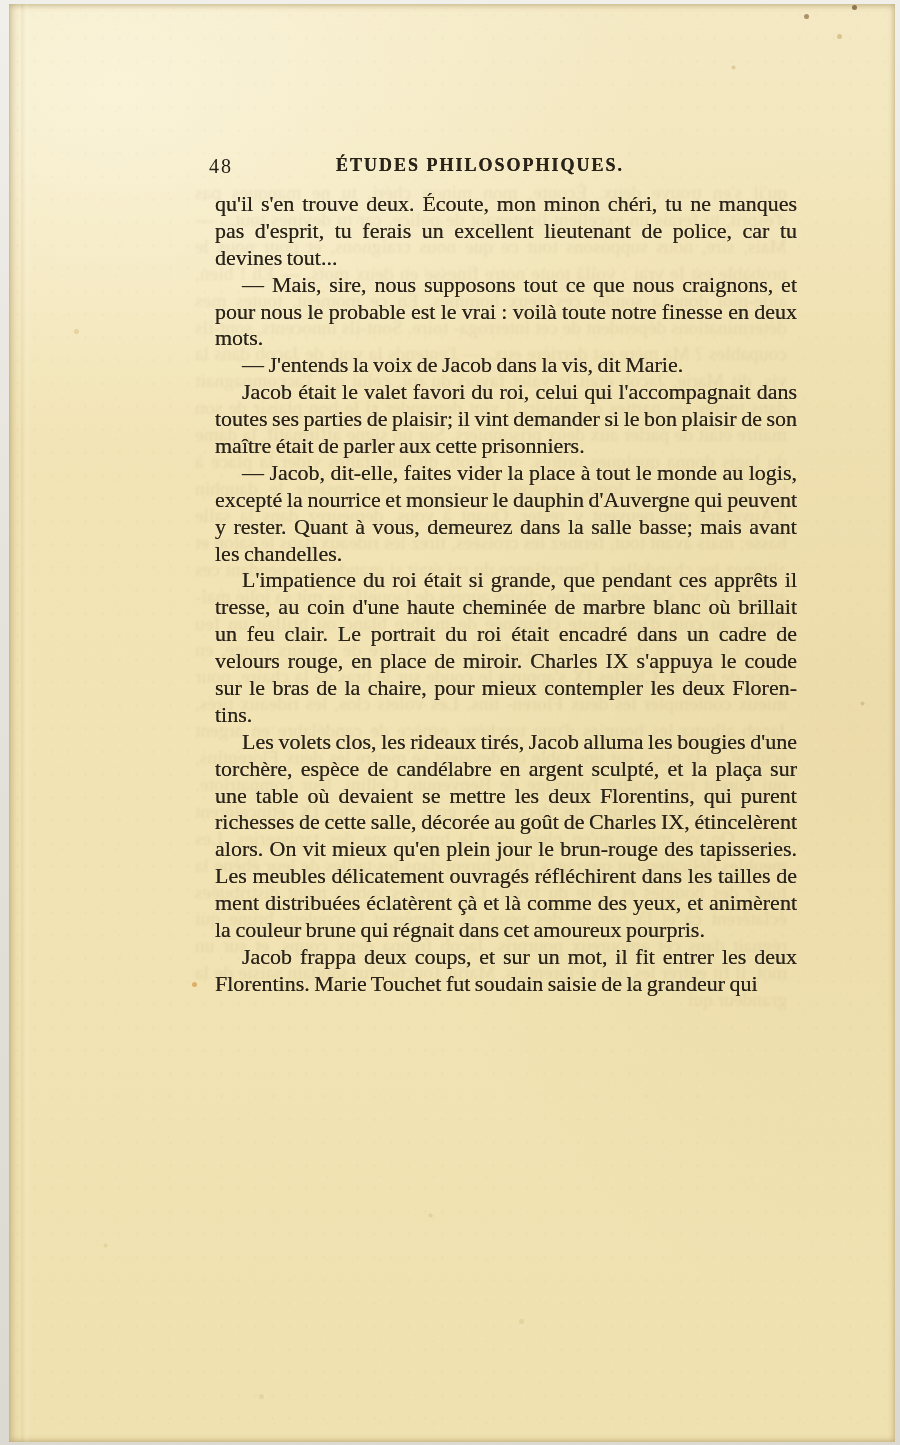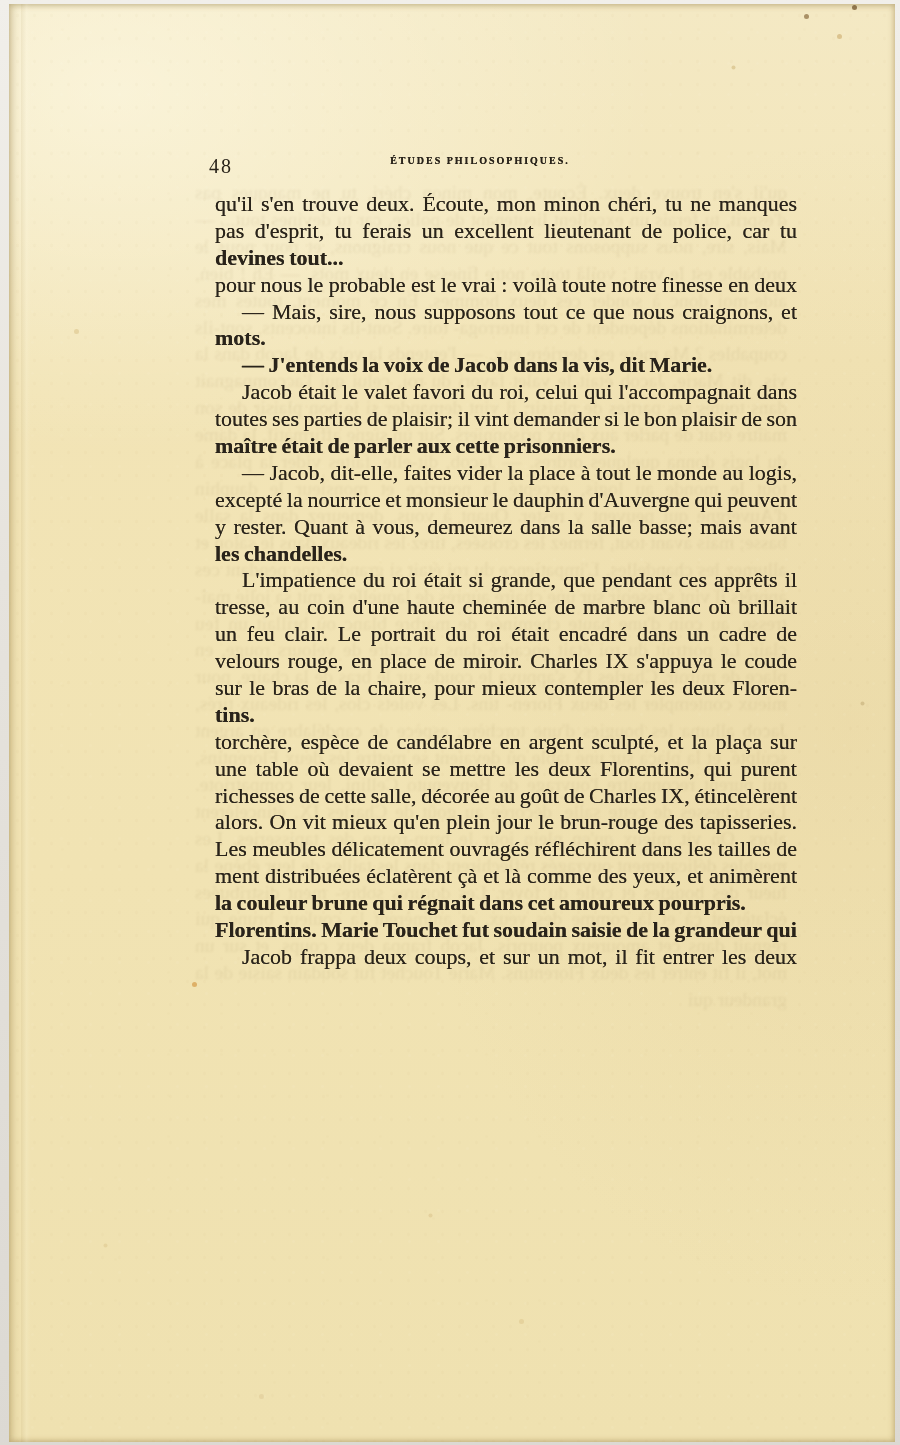--- a/index.html
+++ b/index.html
@@ -63,38 +63,38 @@
     margin-left: 10px;
   }
   .header-row { position: relative; height: 22px; }
   .pagenum {
     position: absolute; left: -6px; top: 0;
     font-size: 20px; letter-spacing: 2px;
   }
   .running-title {
     display: block; text-align: center;
     transform: translateX(-26px);
-    font-weight: bold; font-size: 10px; letter-spacing: 2px;
+    font-weight: bold; font-size: 18px; letter-spacing: 2px;
     text-shadow: 0 0 0.4px currentColor;
   }
   .body-text {
     margin-top: 14px;
     font-size: 22px;
     word-spacing: -1px;
     text-shadow: 0 0 0.45px rgba(41,35,26,0.8);
   }
   .paragraph { margin: 0; }
   .line {
     line-height: 26.9px; height: 26.9px;
     text-align: justify;
     text-align-last: justify;
     white-space: nowrap;
     overflow: visible;
   }
-  .line.last { text-align-last: left; font-weight: bold; }
+  .line.last { text-align-last: left; }
   .line.indent { text-indent: 27px; }
 
   
   .specks {
     position: absolute; left: 0; top: 0; width: 3px; height: 3px; border-radius: 50%;
     background: transparent; pointer-events: none;
     box-shadow:
       844px 2px 0 1px rgba(95,63,22,0.65),
       796px 11px 0 1px rgba(110,72,25,0.55),
       829px 31px 0 1px rgba(190,150,80,0.45),
@@ -120,22 +120,22 @@
       <span class="pagenum">48</span>
       <span class="running-title">ÉTUDES PHILOSOPHIQUES.</span>
     </div>
     <div class="body-text">
         <div class="paragraph">
           <div class="line">qu'il s'en trouve deux. Écoute, mon minon chéri, tu ne manques</div>
           <div class="line">pas d'esprit, tu ferais un excellent lieutenant de police, car tu</div>
           <div class="line last">devines tout...</div>
         </div>
         <div class="paragraph">
+          <div class="line indent">— Mais, sire, nous supposons tout ce que nous craignons, et</div>
           <div class="line">pour nous le probable est le vrai : voilà toute notre finesse en deux</div>
-          <div class="line indent">— Mais, sire, nous supposons tout ce que nous craignons, et</div>
           <div class="line last">mots.</div>
         </div>
         <div class="paragraph">
           <div class="line indent last">— J'entends la voix de Jacob dans la vis, dit Marie.</div>
         </div>
         <div class="paragraph">
           <div class="line indent">Jacob était le valet favori du roi, celui qui l'accompagnait dans</div>
           <div class="line">toutes ses parties de plaisir; il vint demander si le bon plaisir de son</div>
           <div class="line last">maître était de parler aux cette prisonniers.</div>
         </div>
@@ -147,30 +147,31 @@
         </div>
         <div class="paragraph">
           <div class="line indent">L'impatience du roi était si grande, que pendant ces apprêts il</div>
           <div class="line">tresse, au coin d'une haute cheminée de marbre blanc où brillait</div>
           <div class="line">un feu clair. Le portrait du roi était encadré dans un cadre de</div>
           <div class="line">velours rouge, en place de miroir. Charles IX s'appuya le coude</div>
           <div class="line">sur le bras de la chaire, pour mieux contempler les deux Floren-</div>
           <div class="line last">tins.</div>
         </div>
         <div class="paragraph">
+          <div class="line indent">Les volets clos, les rideaux tirés, Jacob alluma les bougies d'une</div>
           <div class="line">torchère, espèce de candélabre en argent sculpté, et la plaça sur</div>
           <div class="line">une table où devaient se mettre les deux Florentins, qui purent</div>
           <div class="line">richesses de cette salle, décorée au goût de Charles IX, étincelèrent</div>
           <div class="line">alors. On vit mieux qu'en plein jour le brun-rouge des tapisseries.</div>
           <div class="line">Les meubles délicatement ouvragés réfléchirent dans les tailles de</div>
           <div class="line">ment distribuées éclatèrent çà et là comme des yeux, et animèrent</div>
           <div class="line last">la couleur brune qui régnait dans cet amoureux pourpris.</div>
         </div>
         <div class="paragraph">
+          <div class="line indent">Jacob frappa deux coups, et sur un mot, il fit entrer les deux</div>
           <div class="line last">Florentins. Marie Touchet fut soudain saisie de la grandeur qui</div>
-          <div class="line indent">Jacob frappa deux coups, et sur un mot, il fit entrer les deux</div>
         </div>
       </div>
   </div>
 
   <div class="specks"></div>
   <div class="grain"></div>
 </div>
 
 </body></html>

